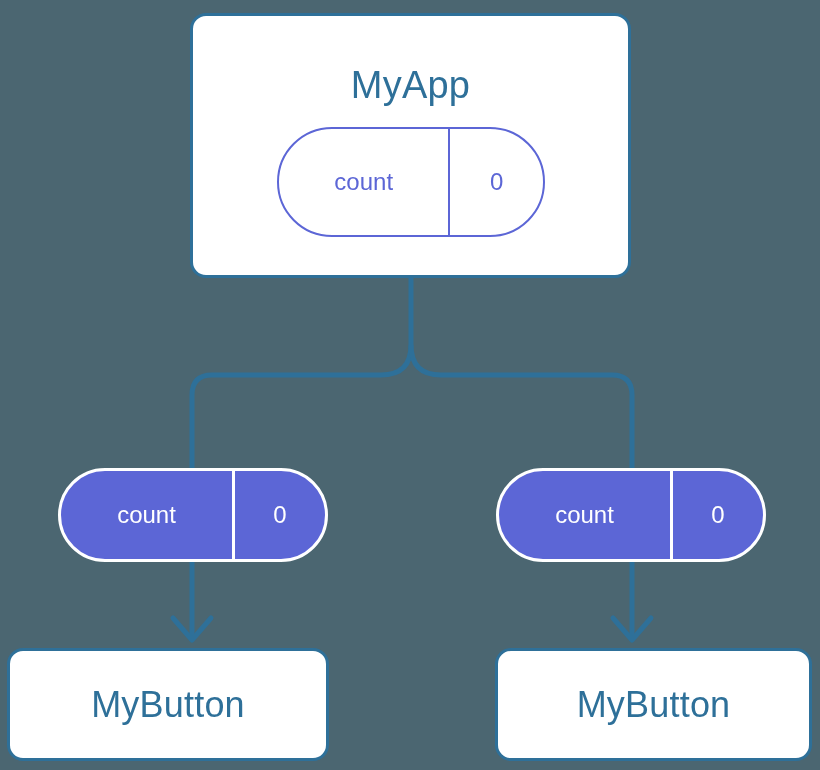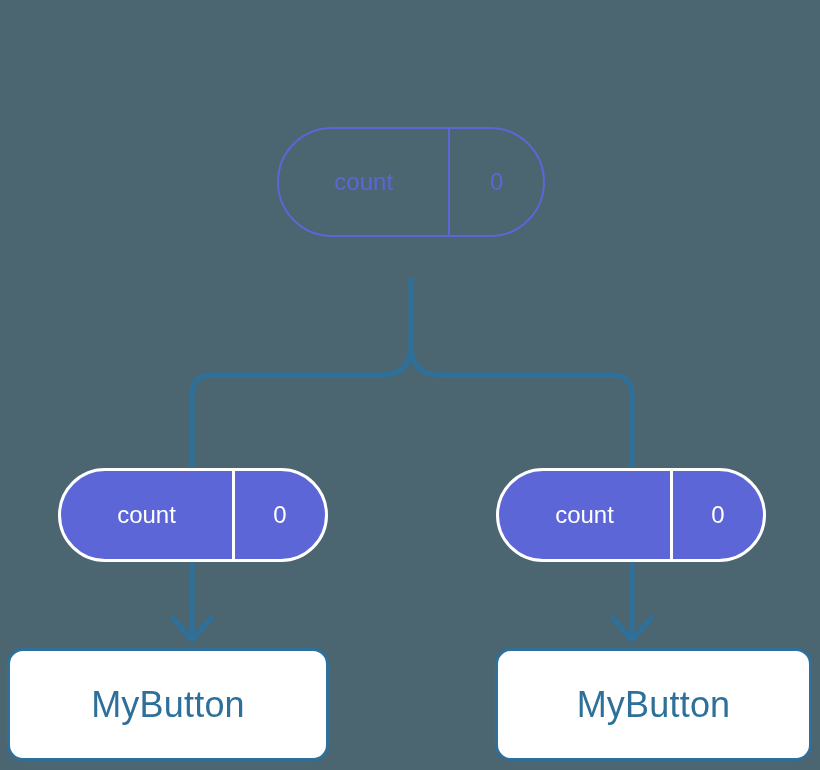--- a/index.html
+++ b/index.html
@@ -156,20 +156,23 @@
 
     <path d="M 411 345 Q 411 375 441 375 L 612 375 Q 632 375 632 395 L 632 470" fill="none" stroke="#2e7099" stroke-width="5" stroke-linecap="butt"></path>
 
     <path d="M 192 562 L 192 640" fill="none" stroke="#2e7099" stroke-width="5" stroke-linecap="butt"></path>
     <path d="M 173 618 L 192 640 L 211 618" fill="none" stroke="#2e7099" stroke-width="5" stroke-linecap="round" stroke-linejoin="round"></path>
 
     <path d="M 632 562 L 632 640" fill="none" stroke="#2e7099" stroke-width="5" stroke-linecap="butt"></path>
     <path d="M 613 618 L 632 640 L 651 618" fill="none" stroke="#2e7099" stroke-width="5" stroke-linecap="round" stroke-linejoin="round"></path>
   </svg>
 
+  <div id="root-card" class="comp-card">
+    <div class="comp-title">MyApp</div>
+  </div>
 
   <div id="root-pill" class="pill pill-outline">
     <div class="pill-key">count</div>
     <div class="pill-val">0</div>
   </div>
 
   <div id="pill-left" class="pill pill-filled">
     <div class="pill-key">count</div>
     <div class="pill-val">0</div>
   </div>

